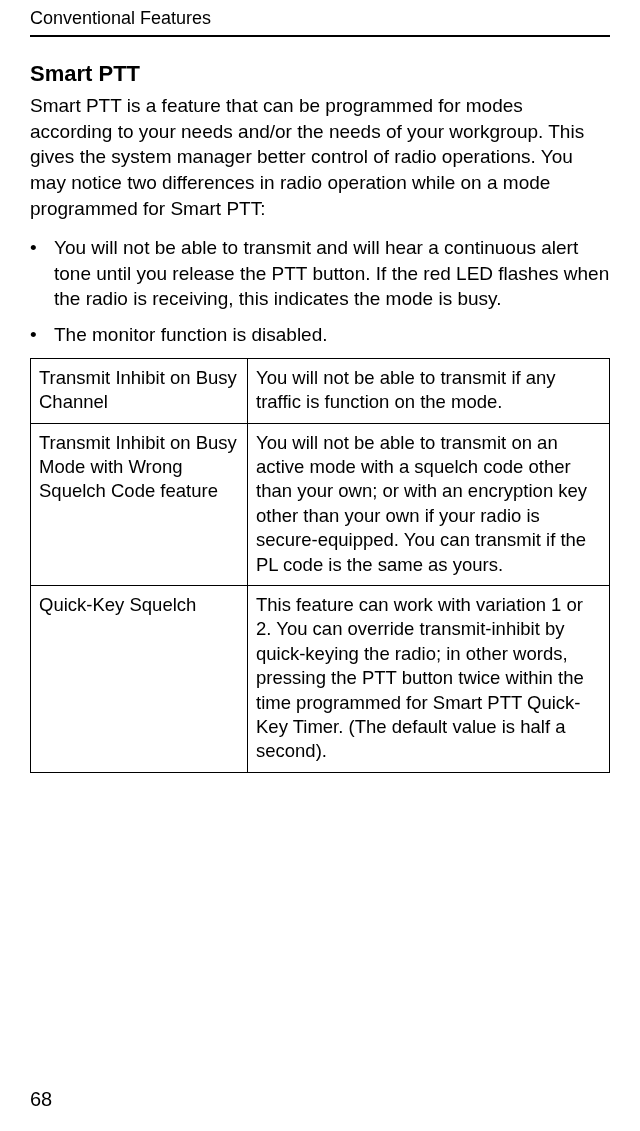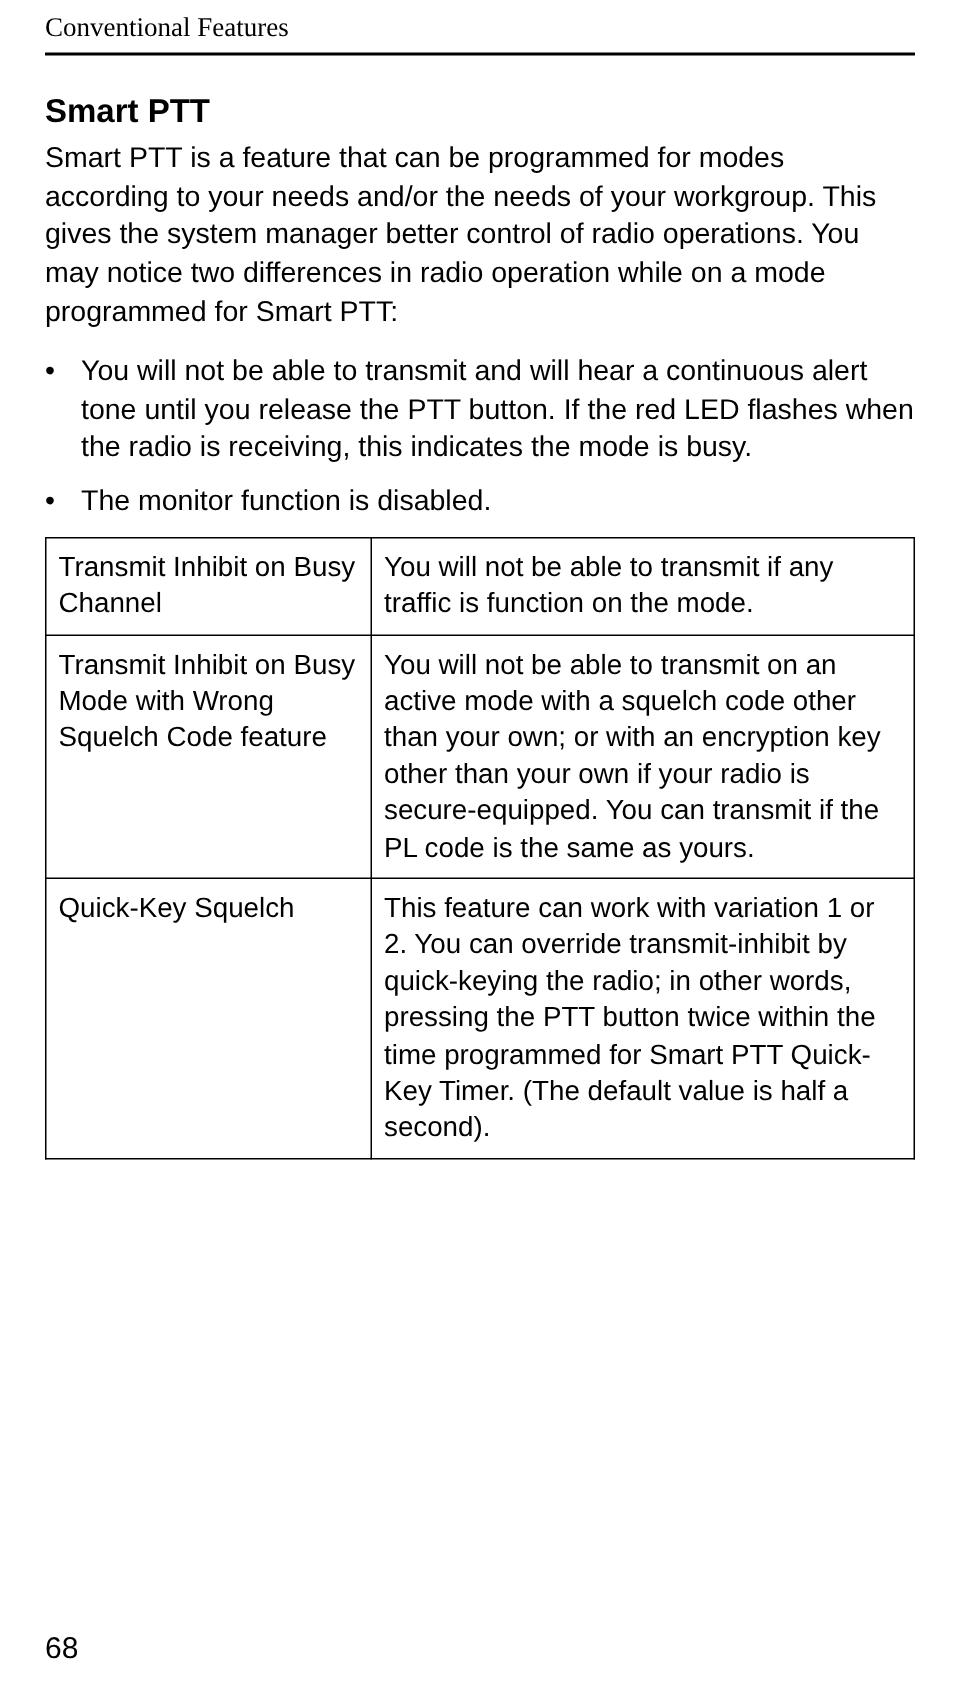--- a/index.html
+++ b/index.html
@@ -15,21 +15,20 @@
   .page {
     box-sizing: border-box;
     width: 640px;
     height: 1131px;
     padding: 8px 30px 30px 30px;
     position: relative;
   }
   .running-head {
     font-size: 18px;
     margin-bottom: 6px;
-    font-family: Liberation Serif, serif;
   }
   .rule {
     border: none;
     border-top: 2px solid #000;
     margin: 6px 0 24px 0;
   }
   h1.section-title {
     font-size: 22px;
     font-weight: bold;
     margin: 0 0 6px 0;

